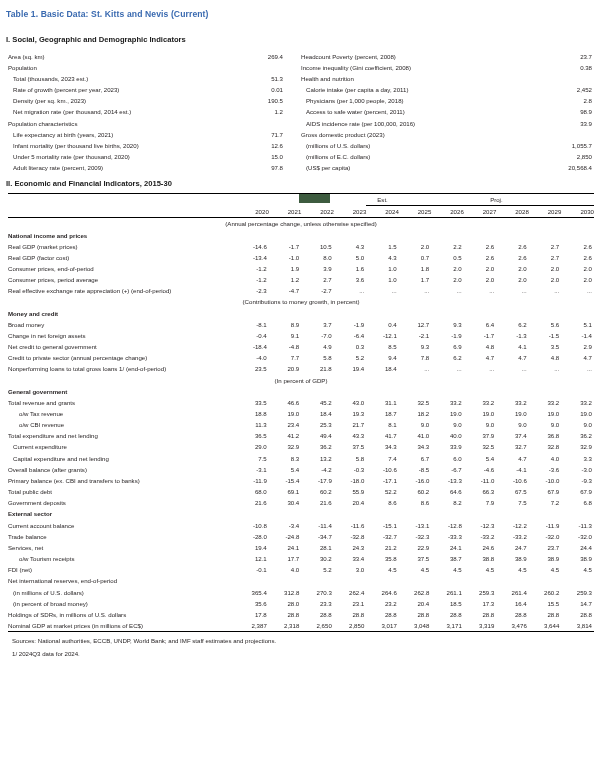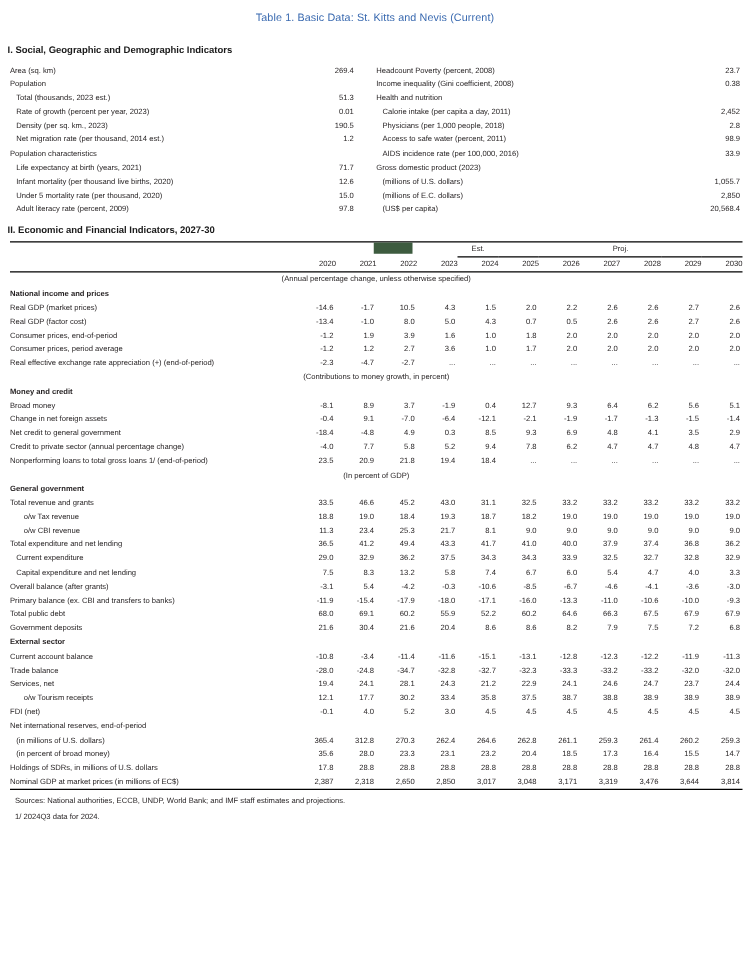--- a/index.html
+++ b/index.html
@@ -11,23 +11,22 @@
     width: 600px; height: 775px;
     font-family: "Liberation Sans", sans-serif;
     color: #231f20;
     font-size: 6.1px;
     overflow: hidden;
     position: relative;
   }
   .page { width: 600px; height: 775px; padding: 0 6px; position: relative; }
 
   .doc-title {
-    text-align: center;
     color: #3a6ab0;
-    font-weight: normal;
+    font-weight: bold;
     font-size: 8.6px;
     letter-spacing: .1px;
     padding-top: 9px;
   }
 
   .section-title {
     text-align: left;
     font-weight: bold;
     font-size: 7.6px;
     color: #1a1a1a;
@@ -193,21 +192,21 @@
             </tr>
             <tr>
               <td class="lbl ind">(US$ per capita)</td>
               <td class="val">20,568.4</td>
             </tr>
           </tbody>
       </table>
     </div>
   </div>
 
-  <div class="section-title sec2-title">II.  Economic and Financial Indicators, 2027-30</div>
+  <div class="section-title sec2-title">II.  Economic and Financial Indicators, 2015-30</div>
 
   <div class="sec2wrap">
     <div class="rule"></div>
     <div class="greenblock" id="greenblock" style="left: 293.4px; width: 30.2px; top: 1px; background: rgb(61, 91, 63);"></div>
     <table class="main">
       <colgroup id="cg-hdr">
           <col style="width: 226px;">
           <col style="width: 32.2px;">
           <col style="width: 32.2px;">
           <col style="width: 32.2px;">

